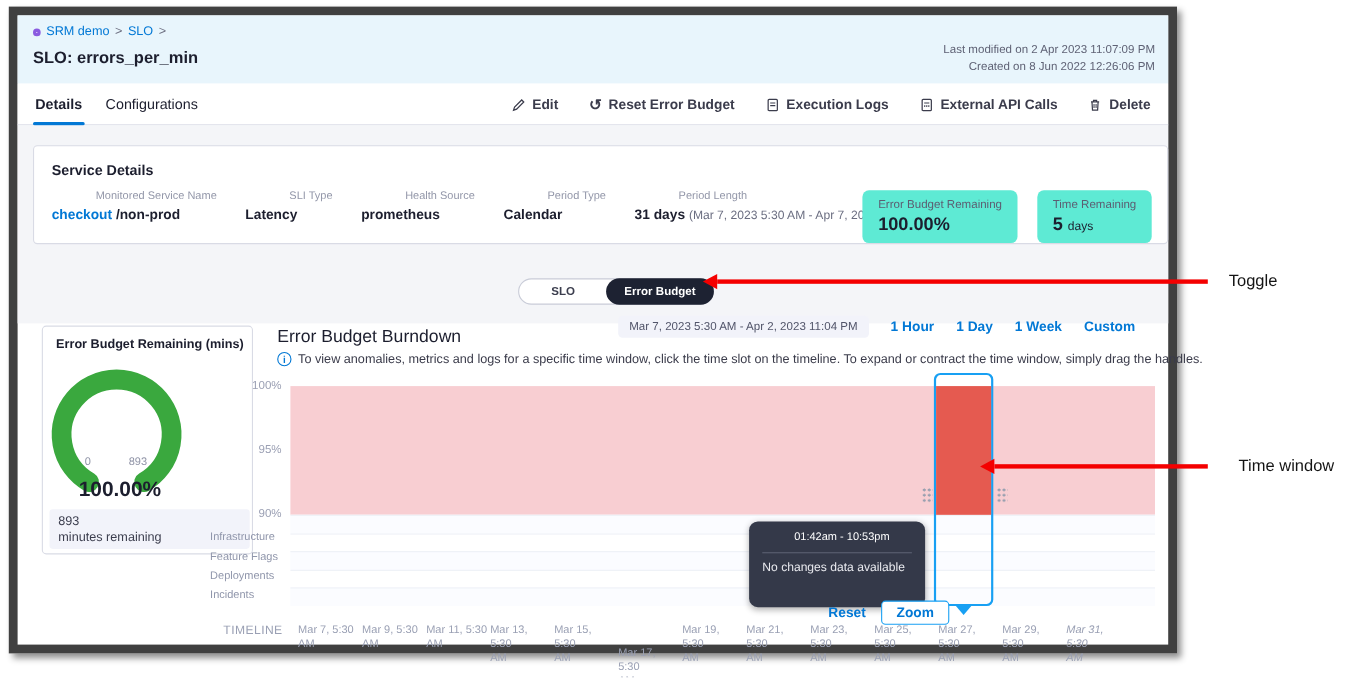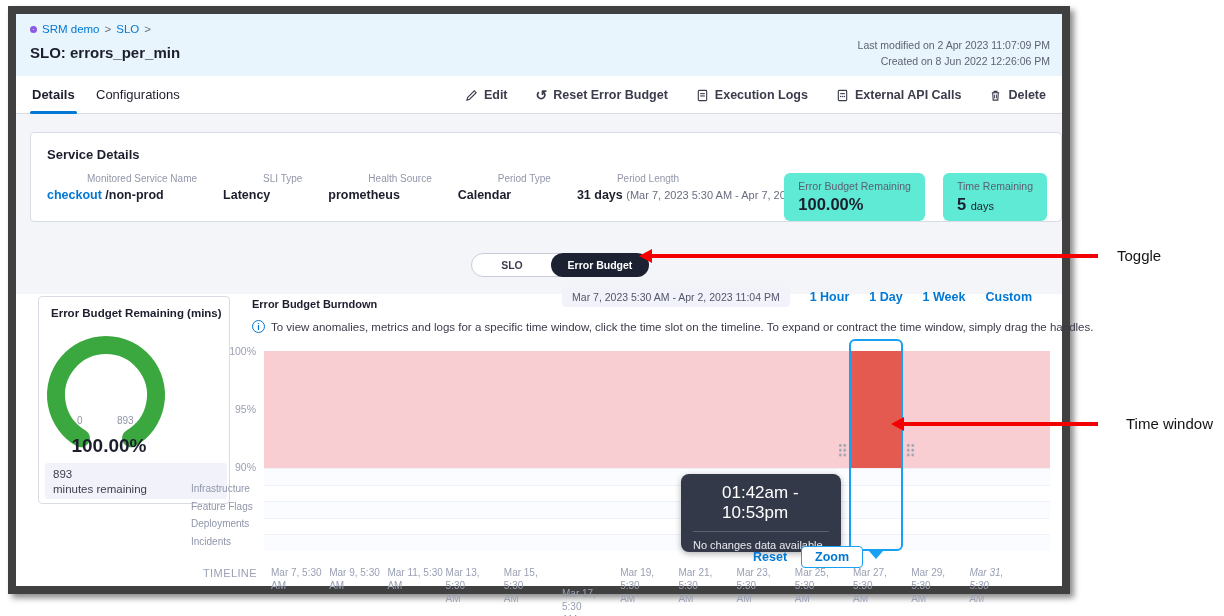--- a/index.html
+++ b/index.html
@@ -55,21 +55,21 @@
   .gauge-card{left:22px;top:282px;width:192px;height:208px;}
   .gauge-title{position:absolute;left:12px;top:10px;font-size:11.5px;font-weight:bold;color:#1c1e2e;white-space:nowrap;}
   .gauge-svg{position:absolute;left:0;top:34px;}
   .gauge-min{position:absolute;left:38px;top:118px;font-size:10px;color:#8f93a6;}
   .gauge-max{position:absolute;left:78px;top:118px;font-size:10px;color:#8f93a6;}
   .gauge-pct{position:absolute;left:0;top:138px;width:140px;text-align:center;font-size:19px;font-weight:bold;color:#1c1e2e;}
   .gauge-box{position:absolute;left:6px;top:166px;width:182px;height:36px;background:#f2f3fa;border-radius:3px;
              padding:4px 8px;font-size:11.5px;color:#3c3e4e;line-height:1.3;}
 
   
-  .bd-title{position:absolute;left:236px;top:284px;font-size:11px;font-weight:bold;color:#1c1e2e;}
+  .bd-title{position:absolute;left:236px;top:284px;font-size:16px;font-weight:normal;color:#1c1e2e;}
   .bd-rangebar{position:absolute;right:30px;top:273px;display:flex;align-items:center;gap:20px;}
   .chip{background:#f2f3fa;border-radius:4px;padding:4px 10px;font-size:10.5px;color:#52556a;white-space:nowrap;}
   .range-link{font-size:12.5px;font-weight:bold;color:#0278d5;cursor:pointer;white-space:nowrap;}
   .bd-info{position:absolute;left:236px;top:306px;display:flex;align-items:center;gap:6px;white-space:nowrap;}
   .info-ico{width:13px;height:13px;border:1.4px solid #0278d5;border-radius:50%;color:#0278d5;font-size:9px;
             font-weight:bold;display:flex;align-items:center;justify-content:center;flex:0 0 auto;}
   .bd-info-text{font-size:11.5px;color:#3a3b4a;}
 
   .pink{position:absolute;left:248px;top:337px;width:786px;height:117px;background:#f8ced2;z-index:1;}
   .y-tick{position:absolute;left:190px;width:50px;text-align:right;font-size:10.5px;color:#9ba0b4;z-index:2;}
@@ -82,21 +82,21 @@
   .sel-frame{position:absolute;left:833px;top:325px;width:54px;height:212px;border:2px solid #18a0f3;
              border-radius:6px;z-index:5;cursor:grab;}
   .sel-red{position:absolute;left:0;top:10px;width:100%;height:117px;background:#e55a50;}
   .sel-pointer{position:absolute;left:853px;top:537px;width:0;height:0;border-left:7px solid transparent;
                border-right:7px solid transparent;border-top:8px solid #18a0f3;z-index:6;}
   .handle{position:absolute;width:10px;height:14px;z-index:6;cursor:ew-resize;
           background-image:radial-gradient(circle,#9aa0b0 1.1px,transparent 1.5px);background-size:4.5px 4.8px;}
 
   .tooltip{position:absolute;left:665px;top:460px;width:160px;height:78px;background:#343949;border-radius:8px;
            padding:9px 12px;z-index:7;box-shadow:0 2px 6px rgba(0,0,0,0.3);}
-  .tt-time{font-size:17px;color:#ffffff;padding-left:29px;}
+  .tt-time{font-size:10px;color:#ffffff;padding-left:29px;}
   .tt-div{border:none;border-top:1px solid #5b6072;margin:8px 0 7px 0;}
   .tt-msg{font-size:11px;color:#e8e9ee;}
 
   .reset-link{position:absolute;left:737px;top:536px;font-size:12.5px;font-weight:bold;color:#0278d5;cursor:pointer;z-index:8;}
   .zoom-btn{position:absolute;left:785px;top:532px;padding:3px 13px;border:1.5px solid #18a0f3;border-radius:4px;
             background:#fff;font-size:12.5px;font-weight:bold;color:#0278d5;cursor:pointer;z-index:8;}
 
   
   .ann-text{position:absolute;font-size:15px;color:#141414;z-index:20;}
   .ann-line{position:absolute;height:4px;background:#f40000;z-index:19;}

